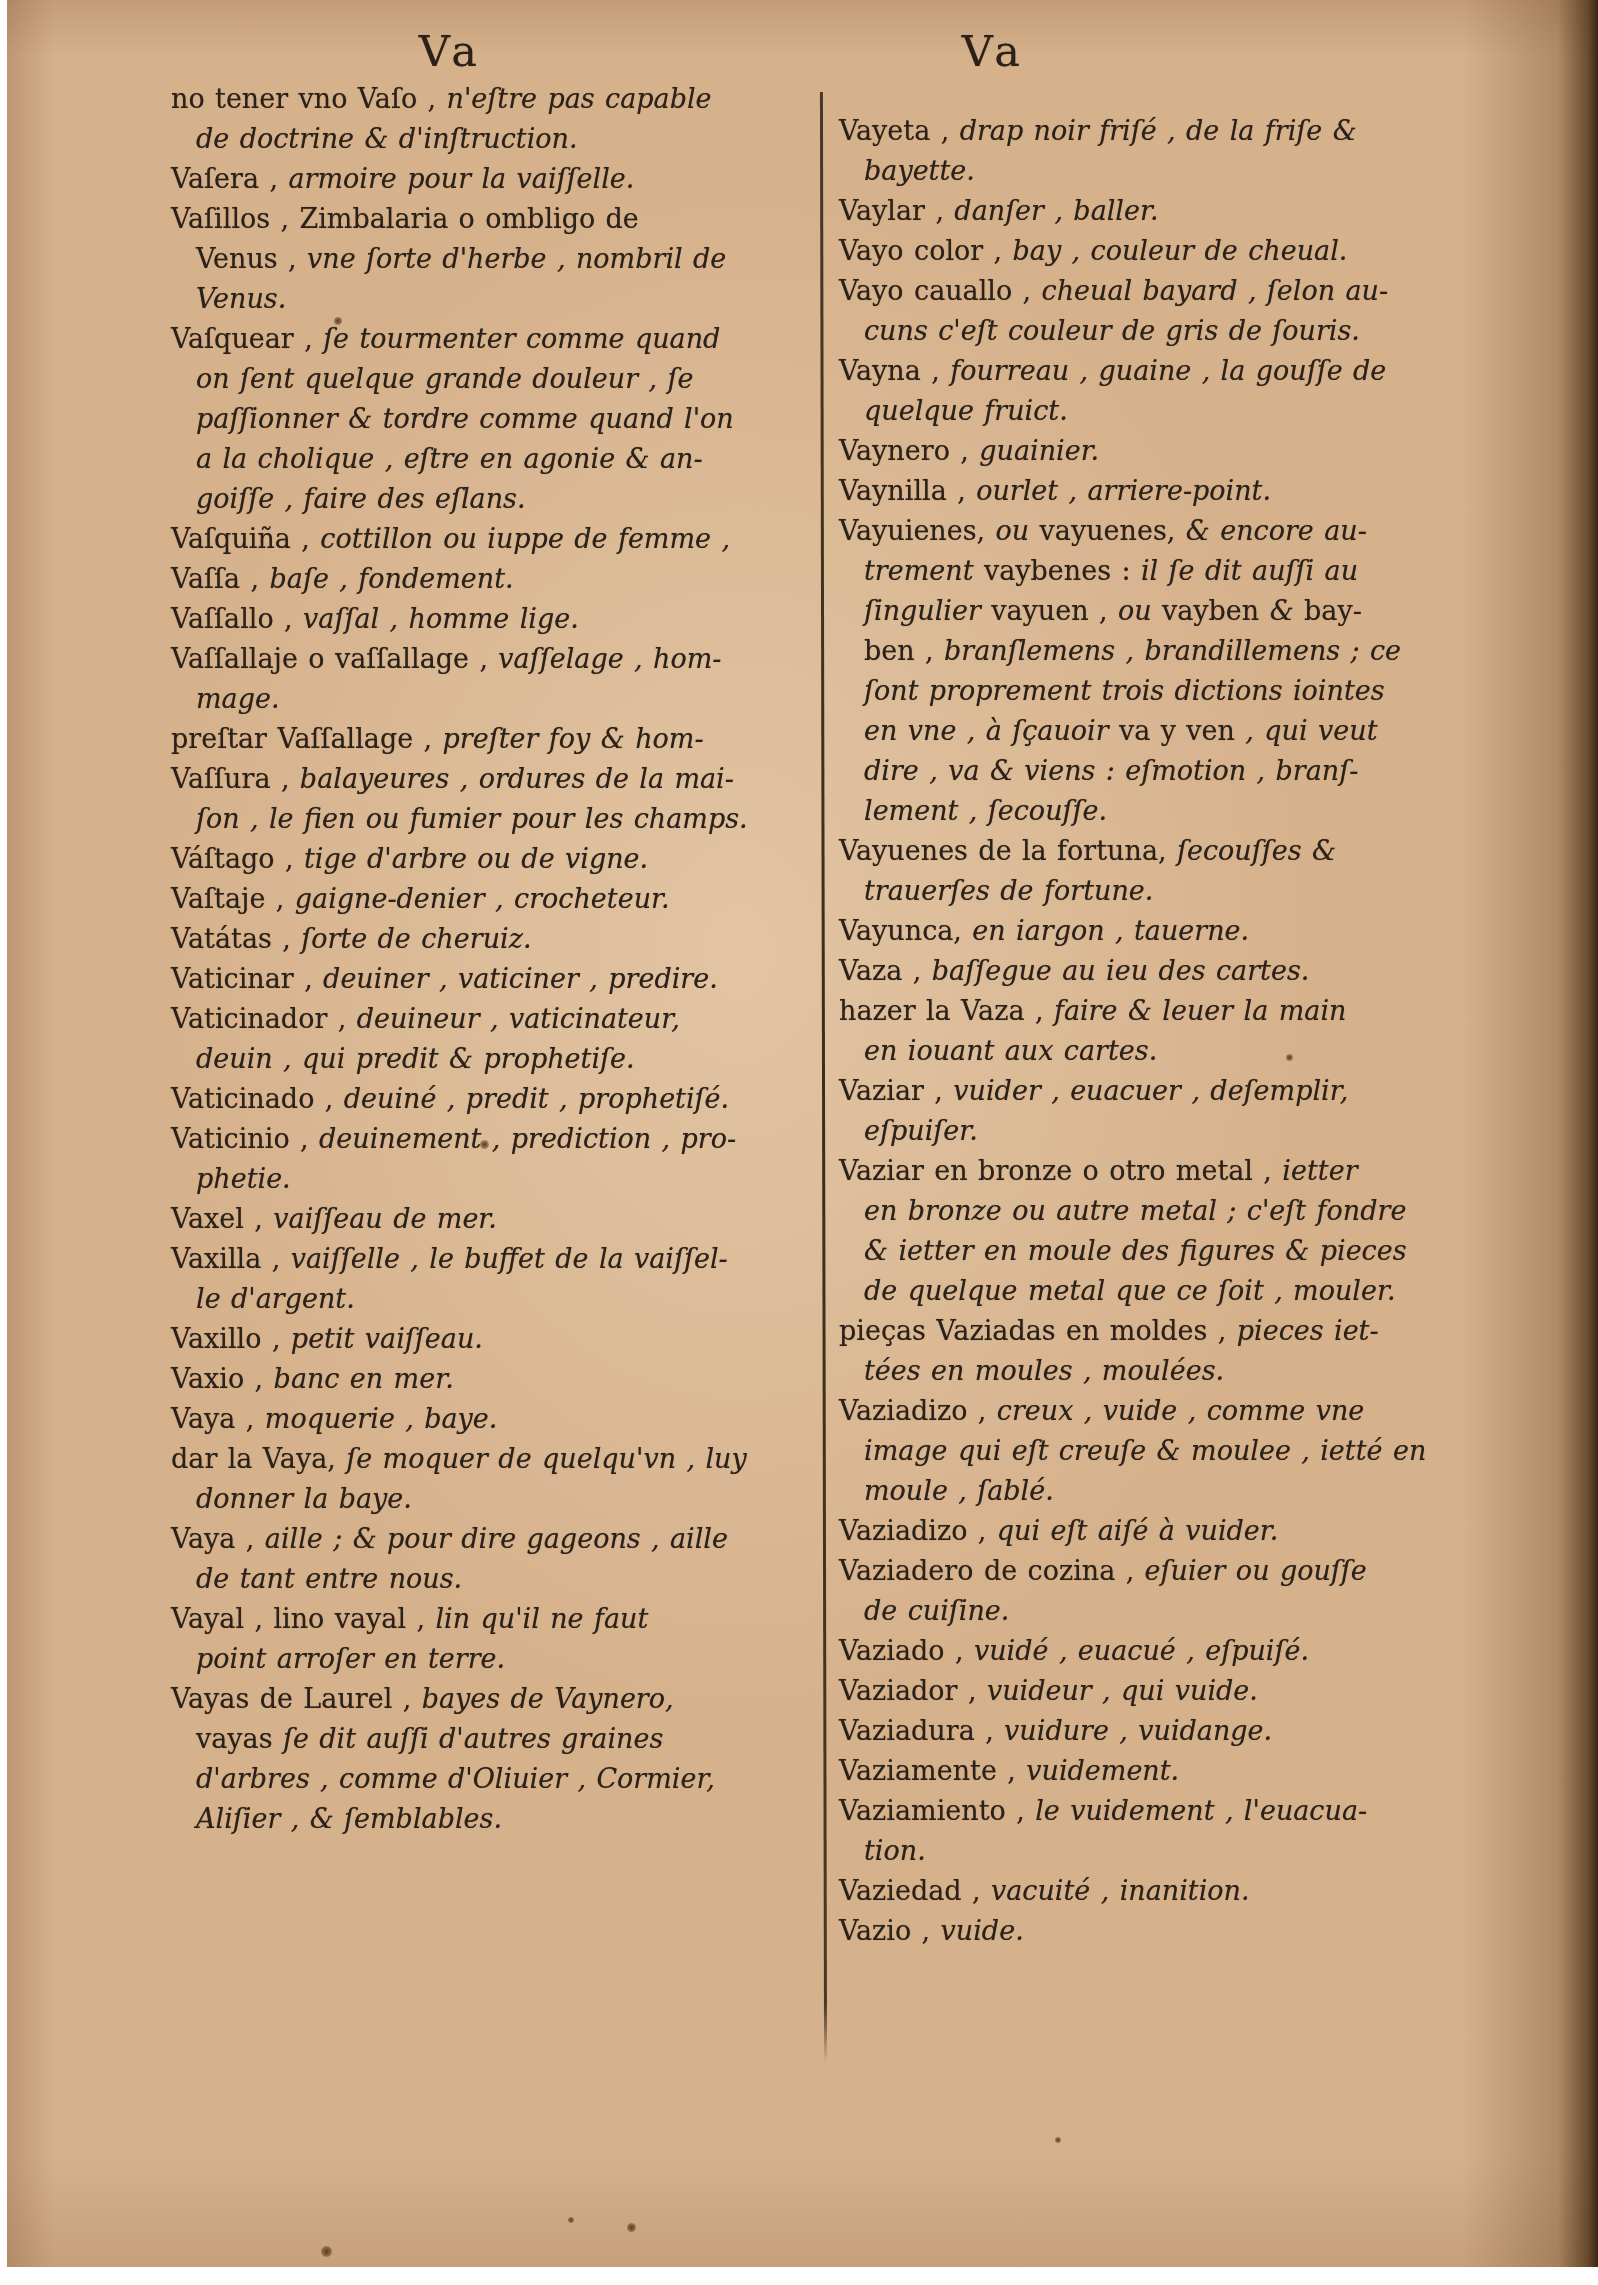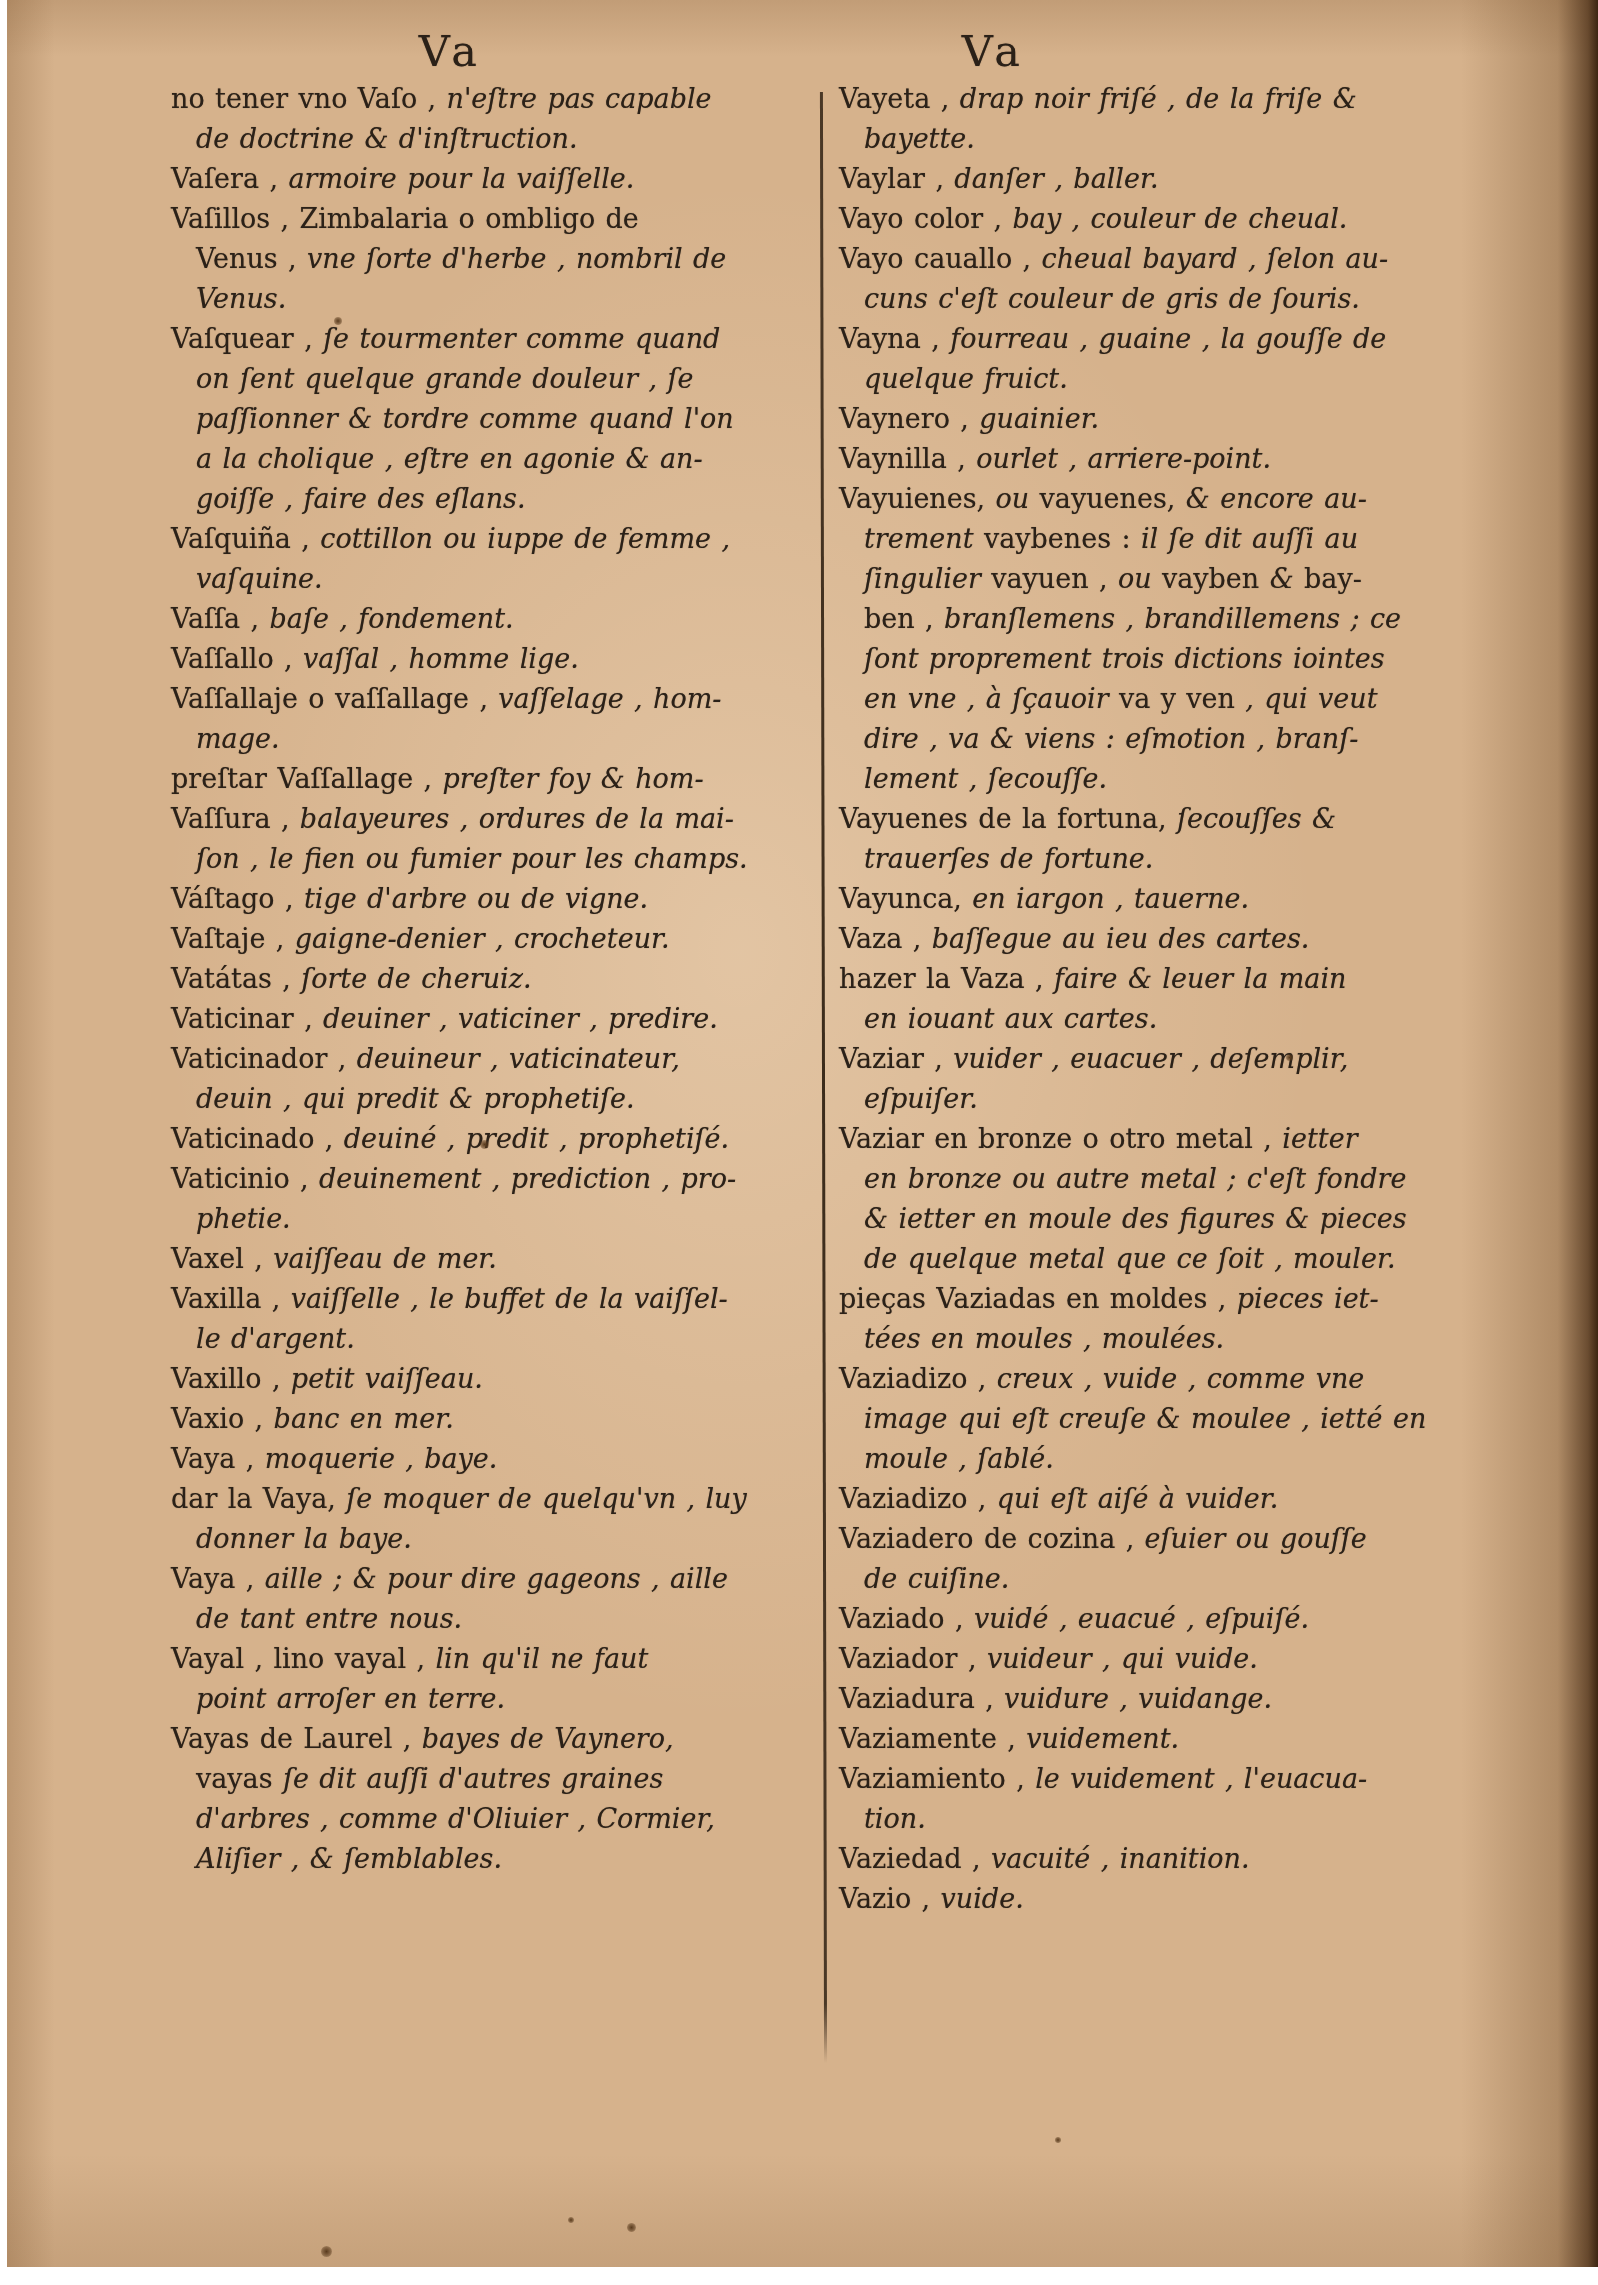--- a/index.html
+++ b/index.html
@@ -35,21 +35,21 @@
     background:linear-gradient(180deg,#4a3826 0%,#3c2c1b 50%,#4a3826 97%,rgba(74,56,38,0) 100%);
     transform:rotate(-0.12deg);
   }
   .col{
     position:absolute;top:79px;color:#2b2118;
     font-size:27px;
     text-shadow:0 0 0.9px rgba(43,33,24,0.5);
     word-spacing:1.8px;
   }
   .col-left{left:171px;width:645px;}
-  .col-right{left:839px;width:709px;}
+  .col-right{left:839px;width:709px;margin-top:32px;}
   .line{height:40px;line-height:40px;white-space:nowrap;}
   .line.ind{padding-left:25px;}
   .seg-it{font-style:italic;}
   .seg-r{font-style:normal;}
   .spot{
     position:absolute;border-radius:50%;
     background:radial-gradient(circle,#5a3b1d 0%,rgba(90,59,29,0.55) 55%,rgba(90,59,29,0) 100%);
   }
 </style>
 </head>
@@ -69,21 +69,20 @@
     <div class="line"><span class="seg-r">Vaſera , </span><span class="seg-it">armoire pour la vaiſſelle.</span></div>
     <div class="line"><span class="seg-r">Vaſillos , Zimbalaria o ombligo de</span></div>
     <div class="line ind"><span class="seg-r">Venus , </span><span class="seg-it">vne ſorte d'herbe , nombril de</span></div>
     <div class="line ind"><span class="seg-it">Venus.</span></div>
     <div class="line"><span class="seg-r">Vaſquear , </span><span class="seg-it">ſe tourmenter comme quand</span></div>
     <div class="line ind"><span class="seg-it">on ſent quelque grande douleur , ſe</span></div>
     <div class="line ind"><span class="seg-it">paſſionner &amp; tordre comme quand l'on</span></div>
     <div class="line ind"><span class="seg-it">a la cholique , eſtre en agonie &amp; an-</span></div>
     <div class="line ind"><span class="seg-it">goiſſe , faire des eſlans.</span></div>
     <div class="line"><span class="seg-r">Vaſquiña , </span><span class="seg-it">cottillon ou iuppe de femme ,</span></div>
-    <div class="line ind"><span class="seg-it">vaſquine.</span></div>
     <div class="line"><span class="seg-r">Vaſſa , </span><span class="seg-it">baſe , fondement.</span></div>
     <div class="line"><span class="seg-r">Vaſſallo , </span><span class="seg-it">vaſſal , homme lige.</span></div>
     <div class="line"><span class="seg-r">Vaſſallaje o vaſſallage , </span><span class="seg-it">vaſſelage , hom-</span></div>
     <div class="line ind"><span class="seg-it">mage.</span></div>
     <div class="line"><span class="seg-r">preſtar Vaſſallage , </span><span class="seg-it">preſter foy &amp; hom-</span></div>
     <div class="line"><span class="seg-r">Vaſſura , </span><span class="seg-it">balayeures , ordures de la mai-</span></div>
     <div class="line ind"><span class="seg-it">ſon , le fien ou fumier pour les champs.</span></div>
     <div class="line"><span class="seg-r">Váſtago , </span><span class="seg-it">tige d'arbre ou de vigne.</span></div>
     <div class="line"><span class="seg-r">Vaſtaje , </span><span class="seg-it">gaigne-denier , crocheteur.</span></div>
     <div class="line"><span class="seg-r">Vatátas , </span><span class="seg-it">ſorte de cheruiz.</span></div>

